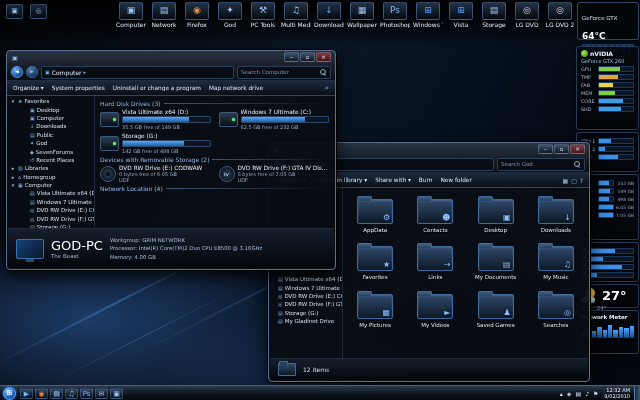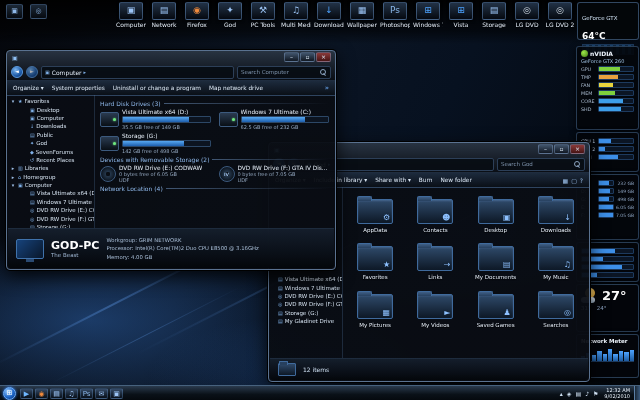--- a/index.html
+++ b/index.html
@@ -120,21 +120,21 @@
   .cap-fill{position:absolute;left:0;top:0;bottom:0;background:linear-gradient(180deg,#58a8f0,#1d5fae)}
   .tile-sub{font-size:5px;color:#93a7bf;white-space:nowrap;overflow:hidden}
   .details{position:absolute;left:1px;right:1px;bottom:1px;border-radius:0 0 4px 4px;
     background:linear-gradient(180deg,rgba(22,32,46,.92),rgba(4,7,11,.96));
     border-top:1px solid rgba(90,130,180,.3);display:flex;align-items:center;gap:7px;padding:0 8px;box-sizing:border-box}
   #computer-window .details{height:40px}
   #folder-window .details{height:22px}
   .big-pc{width:26px;height:18px;border:1px solid #3f72ab;border-radius:2px;flex:0 0 auto;position:relative;
     background:linear-gradient(135deg,#16437c,#09172a)}
   .big-pc::after{content:"";position:absolute;left:9px;bottom:-4px;width:8px;height:3px;background:#2a4a72}
-  .d-name{font-size:11px;font-weight:bold;color:#fff;white-space:nowrap}
+  .d-name{font-size:13px;font-weight:normal;color:#fff;white-space:nowrap}
   .d-desc{font-size:5.5px;color:#9fb6d2;white-space:nowrap}
   .d-col{font-size:5.3px;color:#aabfd8;line-height:1.55;min-width:0;white-space:nowrap;overflow:hidden}
   .mini-folder{width:16px;height:11px;border-radius:1px;flex:0 0 auto;position:relative;
     background:linear-gradient(180deg,#2f4a6a,#0d1826);border:1px solid #3f6a9c}
   .mini-folder::before{content:"";position:absolute;top:-3px;left:0;width:7px;height:3px;
     background:#27405e;border:1px solid #3f6a9c;border-bottom:none;border-radius:1px 1px 0 0}
   .status-text{font-size:6px;color:#cfe0f2}
   .fgrid{flex:1;display:grid;grid-template-columns:repeat(4,1fr);align-content:start;row-gap:9px;
     padding:8px 2px 0;min-width:0}
   .fitem{text-align:center;min-width:0}
@@ -402,21 +402,21 @@
         </div>
 
         <div class="grow">
           <span class="gbar">
             <span class="gfill" style="width: 30%;"></span>
           </span>
         </div>
       </div>
   </div>
 
-  <div class="gadget" style="height:48px">
+  <div class="gadget" style="height:24px">
     <div class="weather-row">
       <span class="sun"></span>
       <span class="w-temp">27°</span>
     </div>
     <div class="w-hilo">
       <span class="w-hi">31°</span>
       <span class="w-lo">24°</span>
     </div>
   </div>
 

